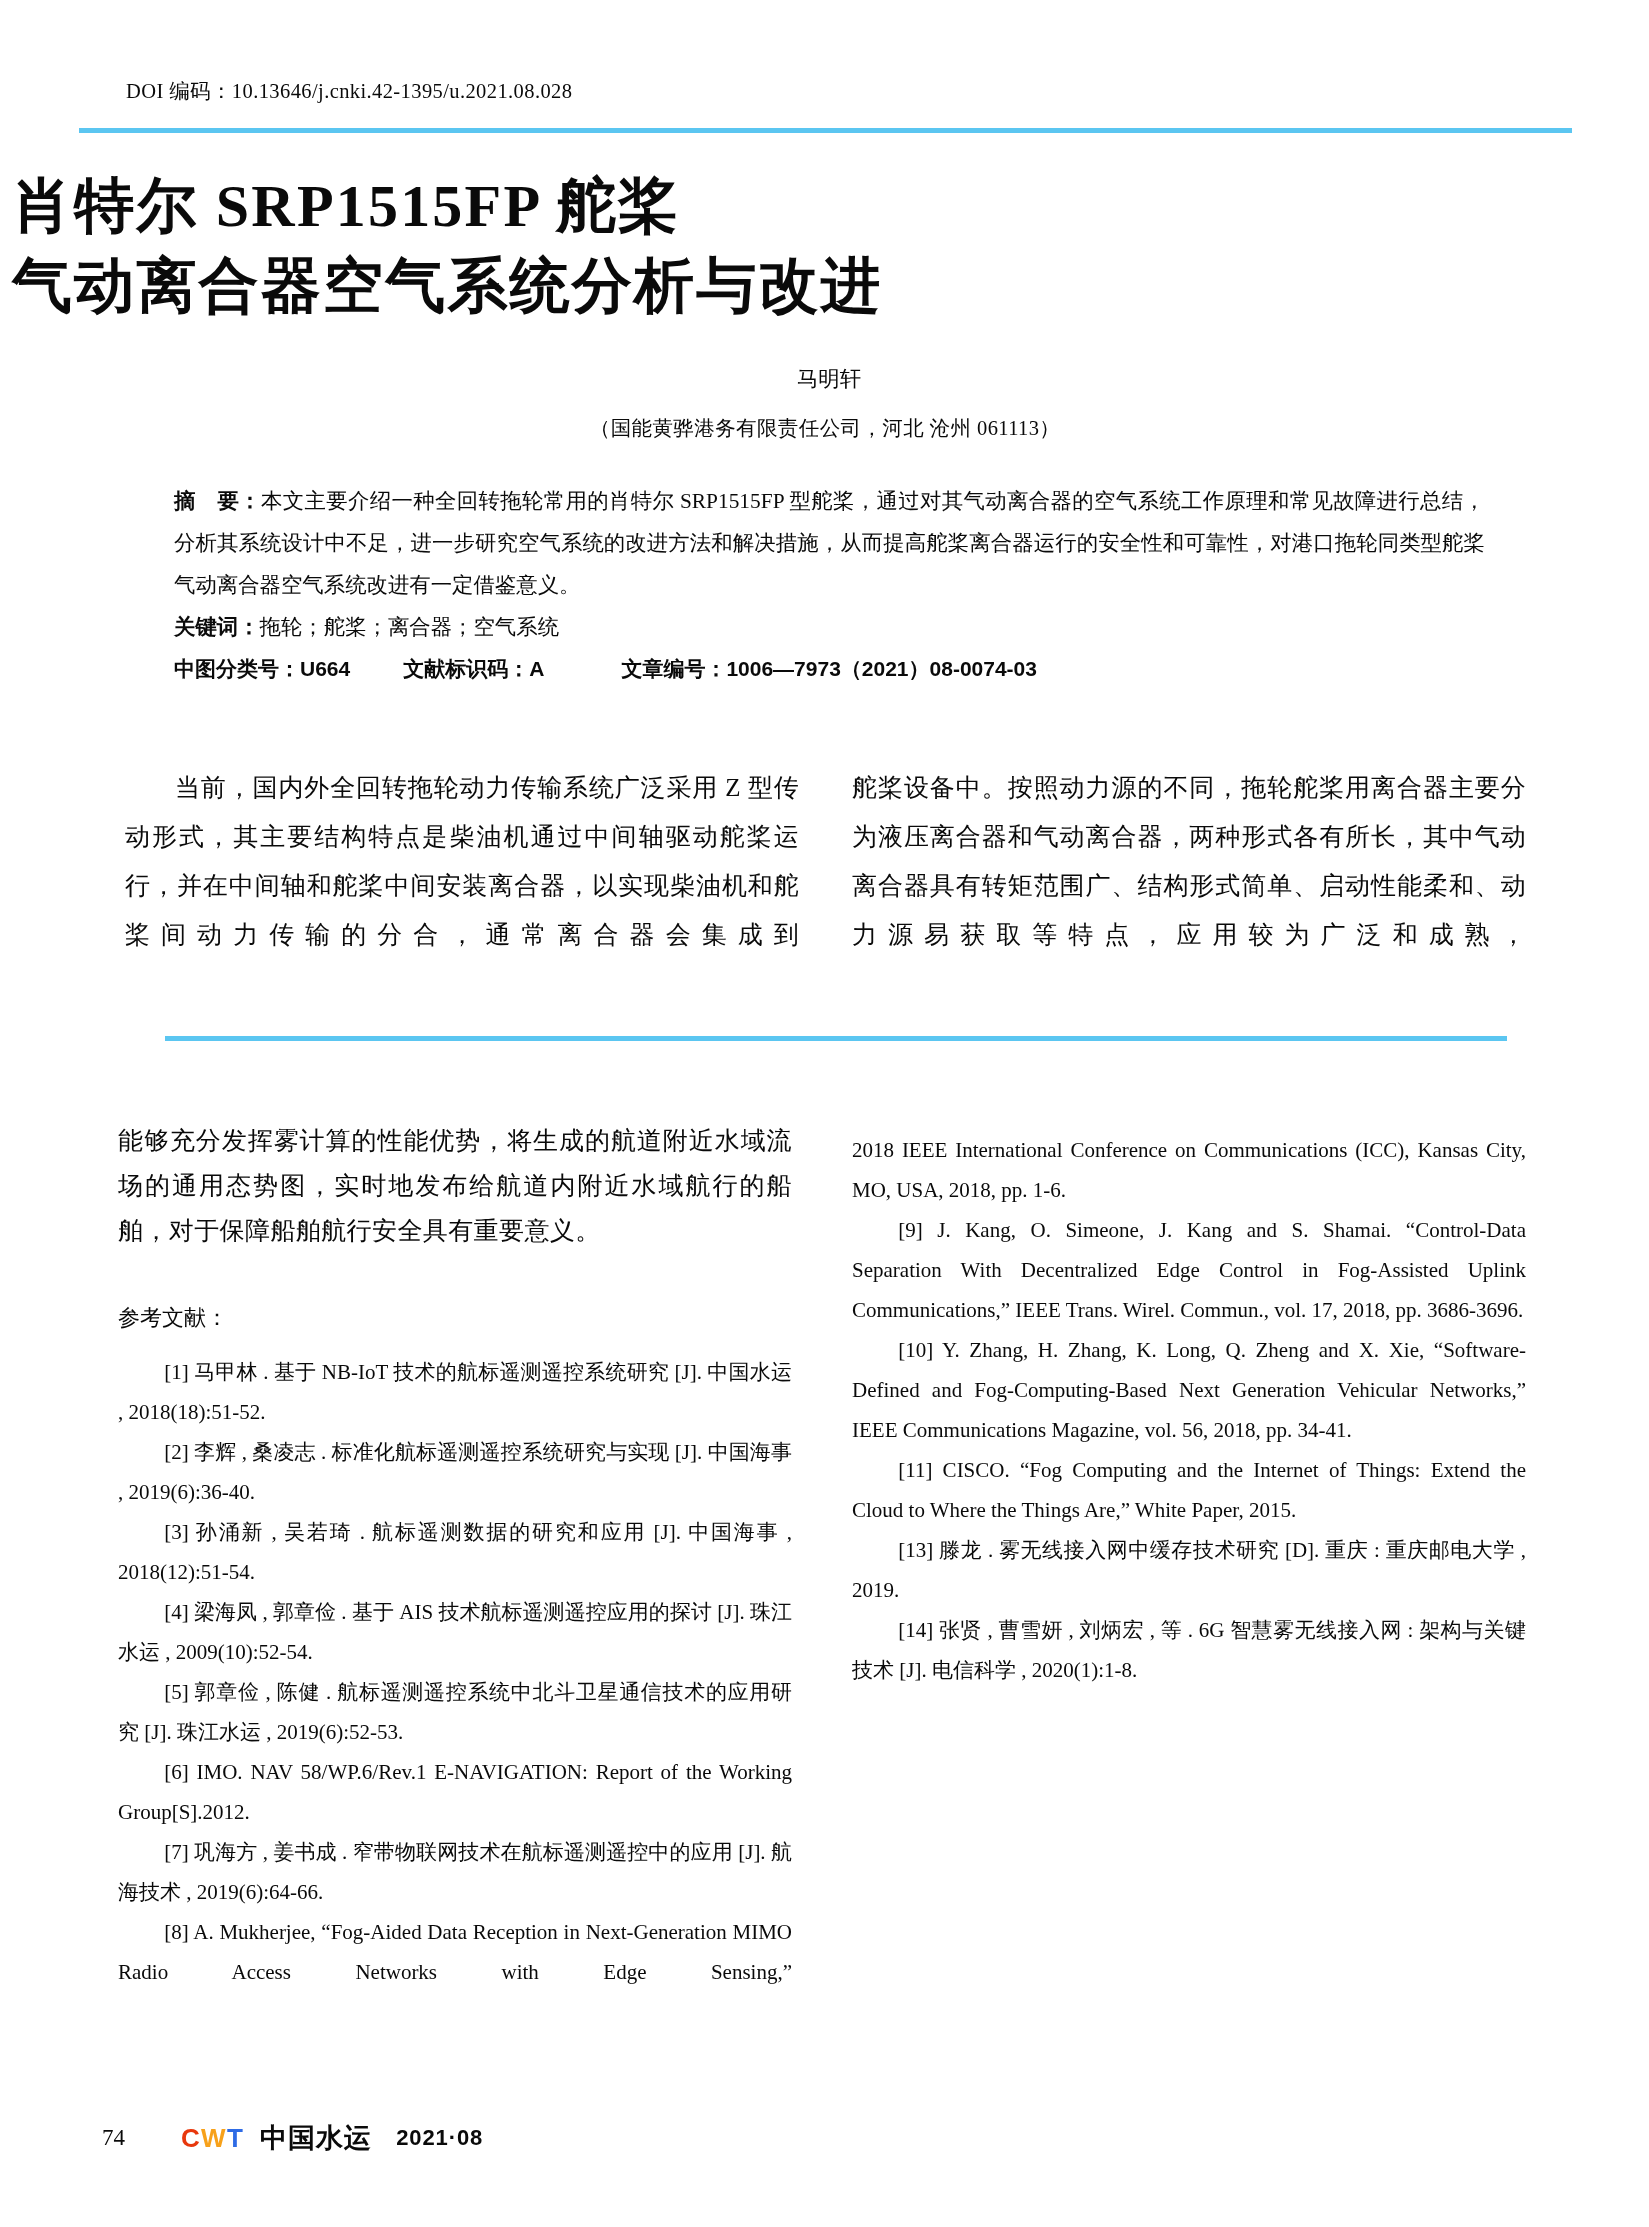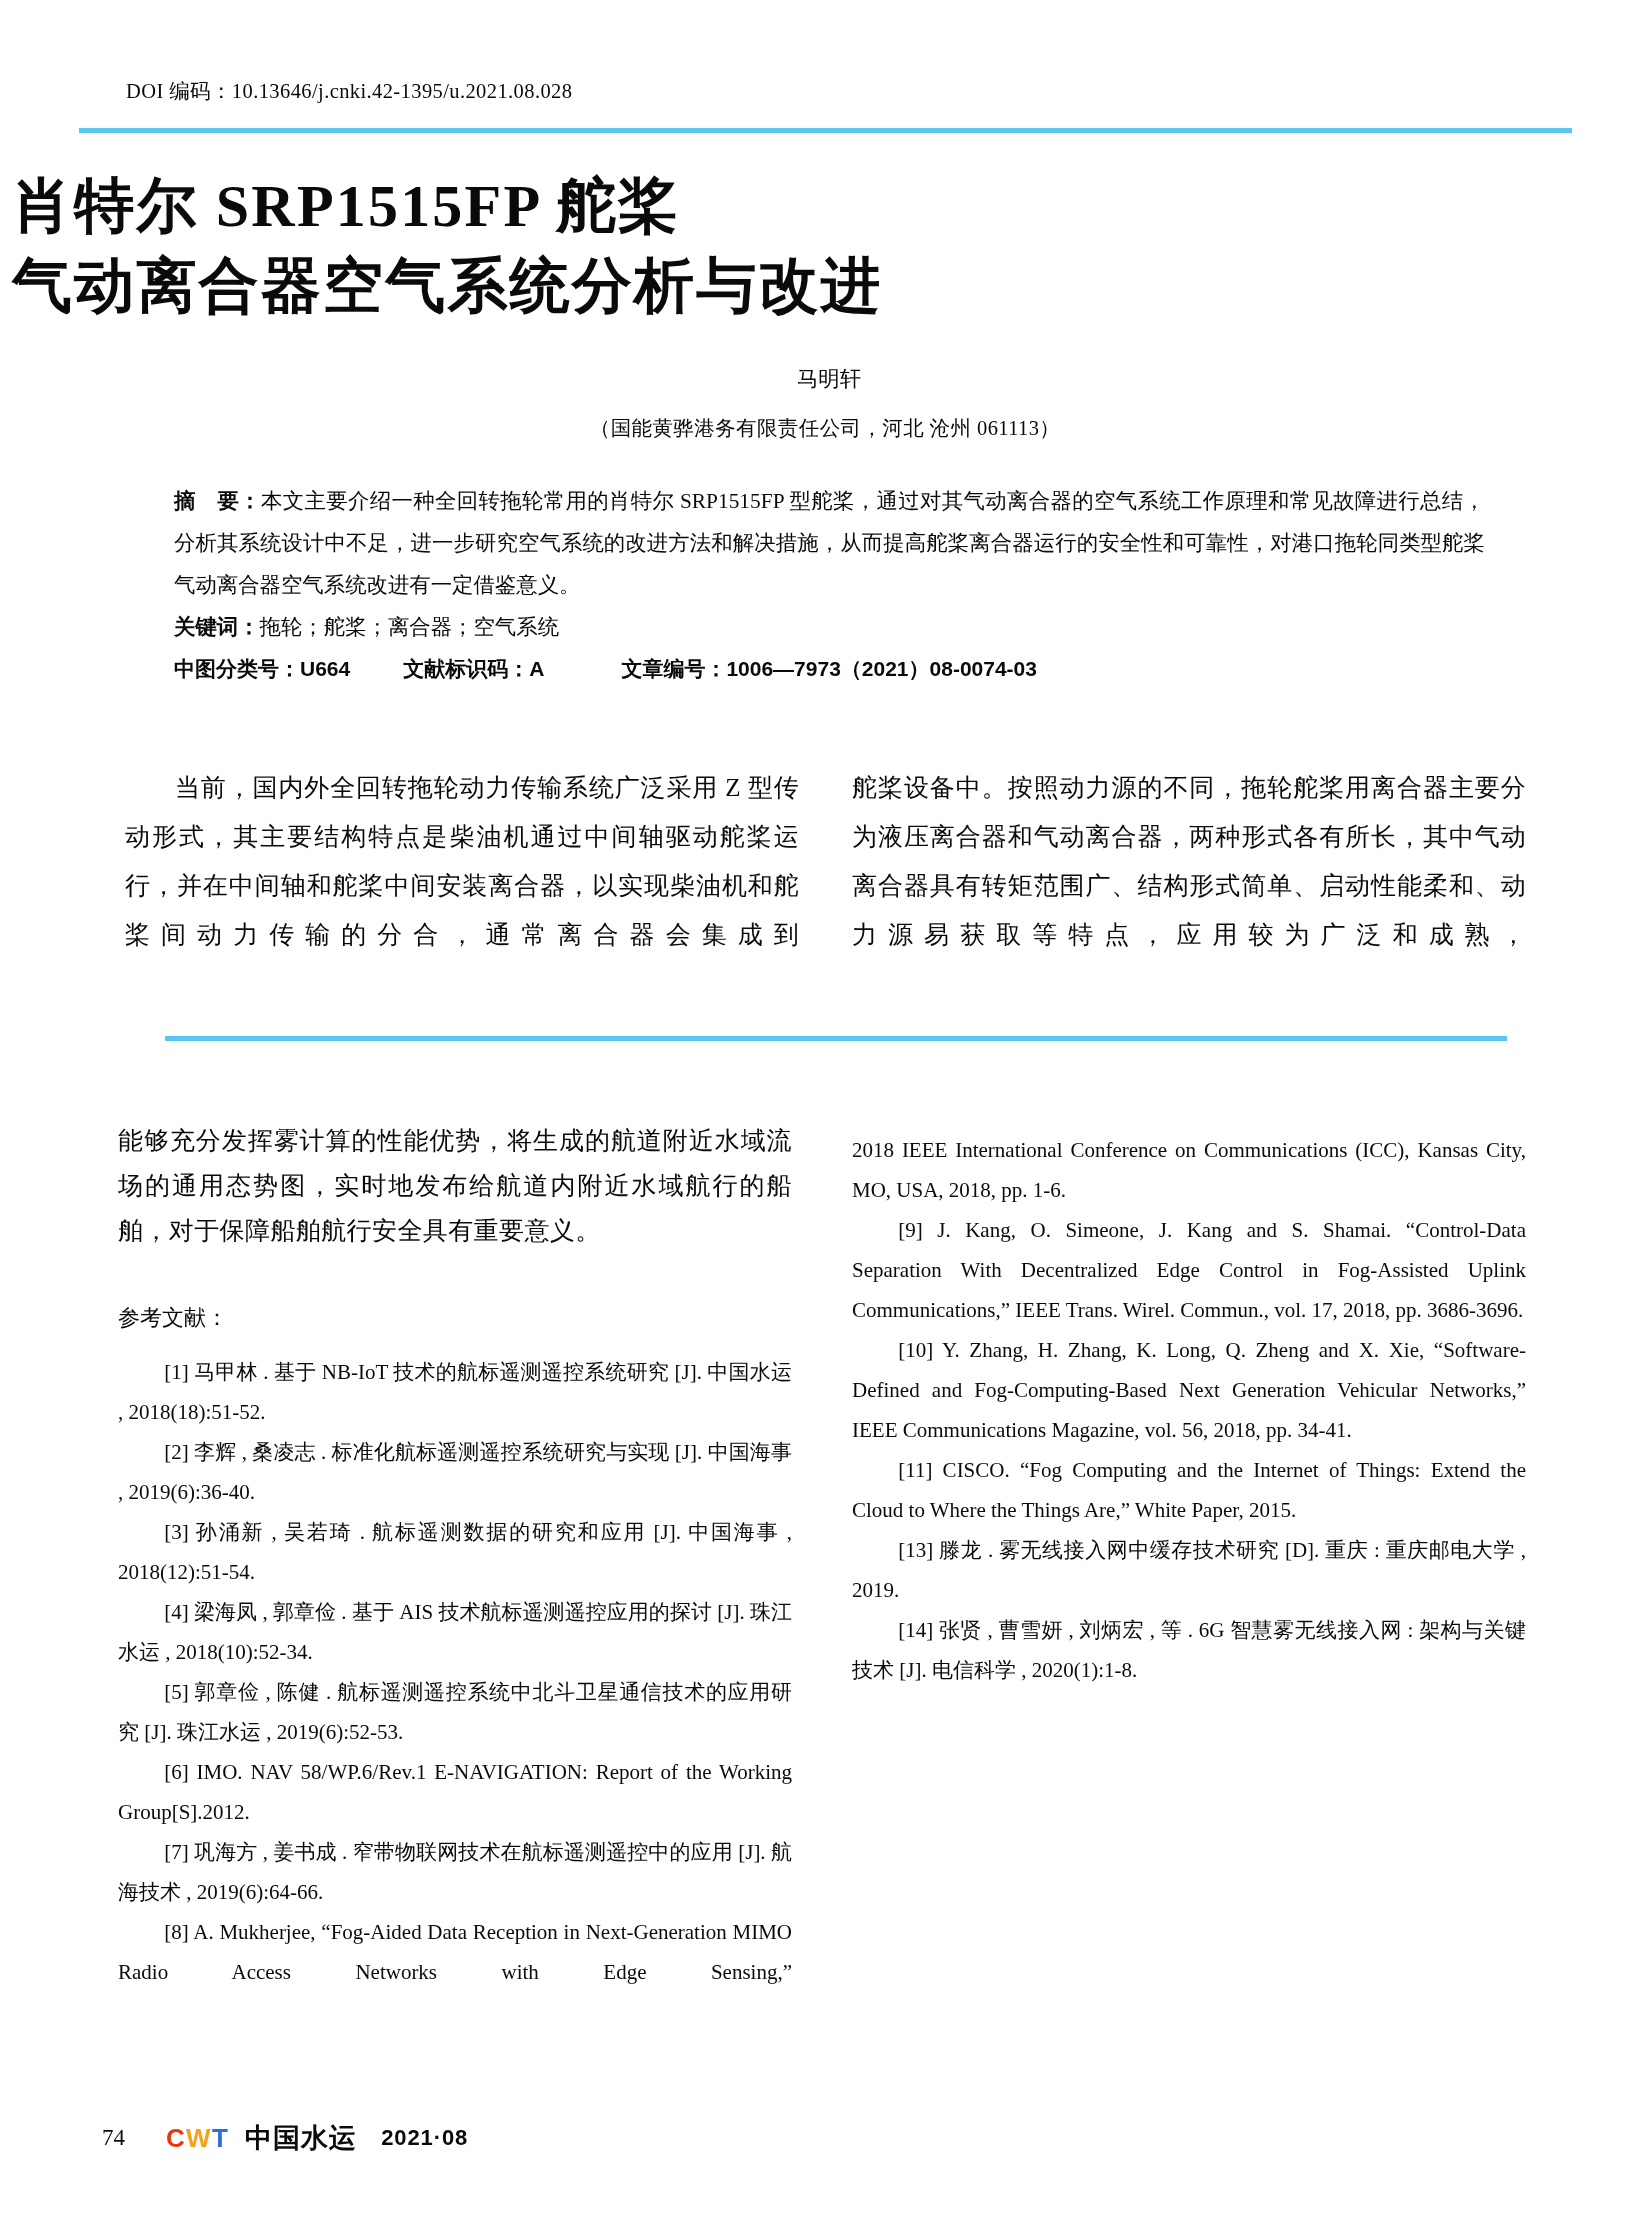--- a/index.html
+++ b/index.html
@@ -78,21 +78,21 @@
   }
   .ref.cont{text-align-last:justify;}
   .ref.noindent{text-indent:0;}
 
   .footer{
     position:absolute;left:102px;top:2120px;
     display:flex;align-items:center;
   }
   .pagenum{font-size:23px;}
   .logo{
-    margin-left:41px;
+    margin-left:56px;
     font-family:"Liberation Sans","DejaVu Sans",sans-serif;
     font-weight:700;font-size:26px;letter-spacing:1.3px;
   }
   .journal{
     margin-left:16px;
     font-family:"Liberation Sans","DejaVu Sans",sans-serif;
     font-weight:700;font-size:27px;letter-spacing:0.9px;
   }
   .issue{
     margin-left:24.5px;
@@ -129,21 +129,21 @@
 
   <div class="rule rule-mid" style="background: rgb(91, 198, 241);"></div>
 
   <div class="col bottom-left">
     <p class="closing">能够充分发挥雾计算的性能优势，将生成的航道附近水域流场的通用态势图，实时地发布给航道内附近水域航行的船舶，对于保障船舶航行安全具有重要意义。</p>
     <p class="ref-head">参考文献：</p>
     <div class="ref-list">
       <p class="ref">[1] 马甲林 . 基于 NB-IoT 技术的航标遥测遥控系统研究 [J]. 中国水运 , 2018(18):51-52.</p>
       <p class="ref">[2] 李辉 , 桑凌志 . 标准化航标遥测遥控系统研究与实现 [J]. 中国海事 , 2019(6):36-40.</p>
       <p class="ref">[3] 孙涌新 , 吴若琦 . 航标遥测数据的研究和应用 [J]. 中国海事 , 2018(12):51-54.</p>
-      <p class="ref">[4] 梁海凤 , 郭章俭 . 基于 AIS 技术航标遥测遥控应用的探讨 [J]. 珠江水运 , 2018(10):52-34.</p>
+      <p class="ref">[4] 梁海凤 , 郭章俭 . 基于 AIS 技术航标遥测遥控应用的探讨 [J]. 珠江水运 , 2009(10):52-54.</p>
       <p class="ref">[5] 郭章俭 , 陈健 . 航标遥测遥控系统中北斗卫星通信技术的应用研究 [J]. 珠江水运 , 2019(6):52-53.</p>
       <p class="ref">[6] IMO. NAV 58/WP.6/Rev.1 E-NAVIGATION: Report of the Working Group[S].2012.</p>
       <p class="ref">[7] 巩海方 , 姜书成 . 窄带物联网技术在航标遥测遥控中的应用 [J]. 航海技术 , 2019(6):64-66.</p>
       <p class="ref cont">[8] A. Mukherjee, “Fog-Aided Data Reception in Next-Generation MIMO Radio Access Networks with Edge Sensing,”</p>
     </div>
   </div>
 
   <div class="col bottom-right">
     <div class="ref-list" style="margin-top:12px;">
       <p class="ref noindent">2018 IEEE International Conference on Communications (ICC), Kansas City, MO, USA, 2018, pp. 1-6.</p>

